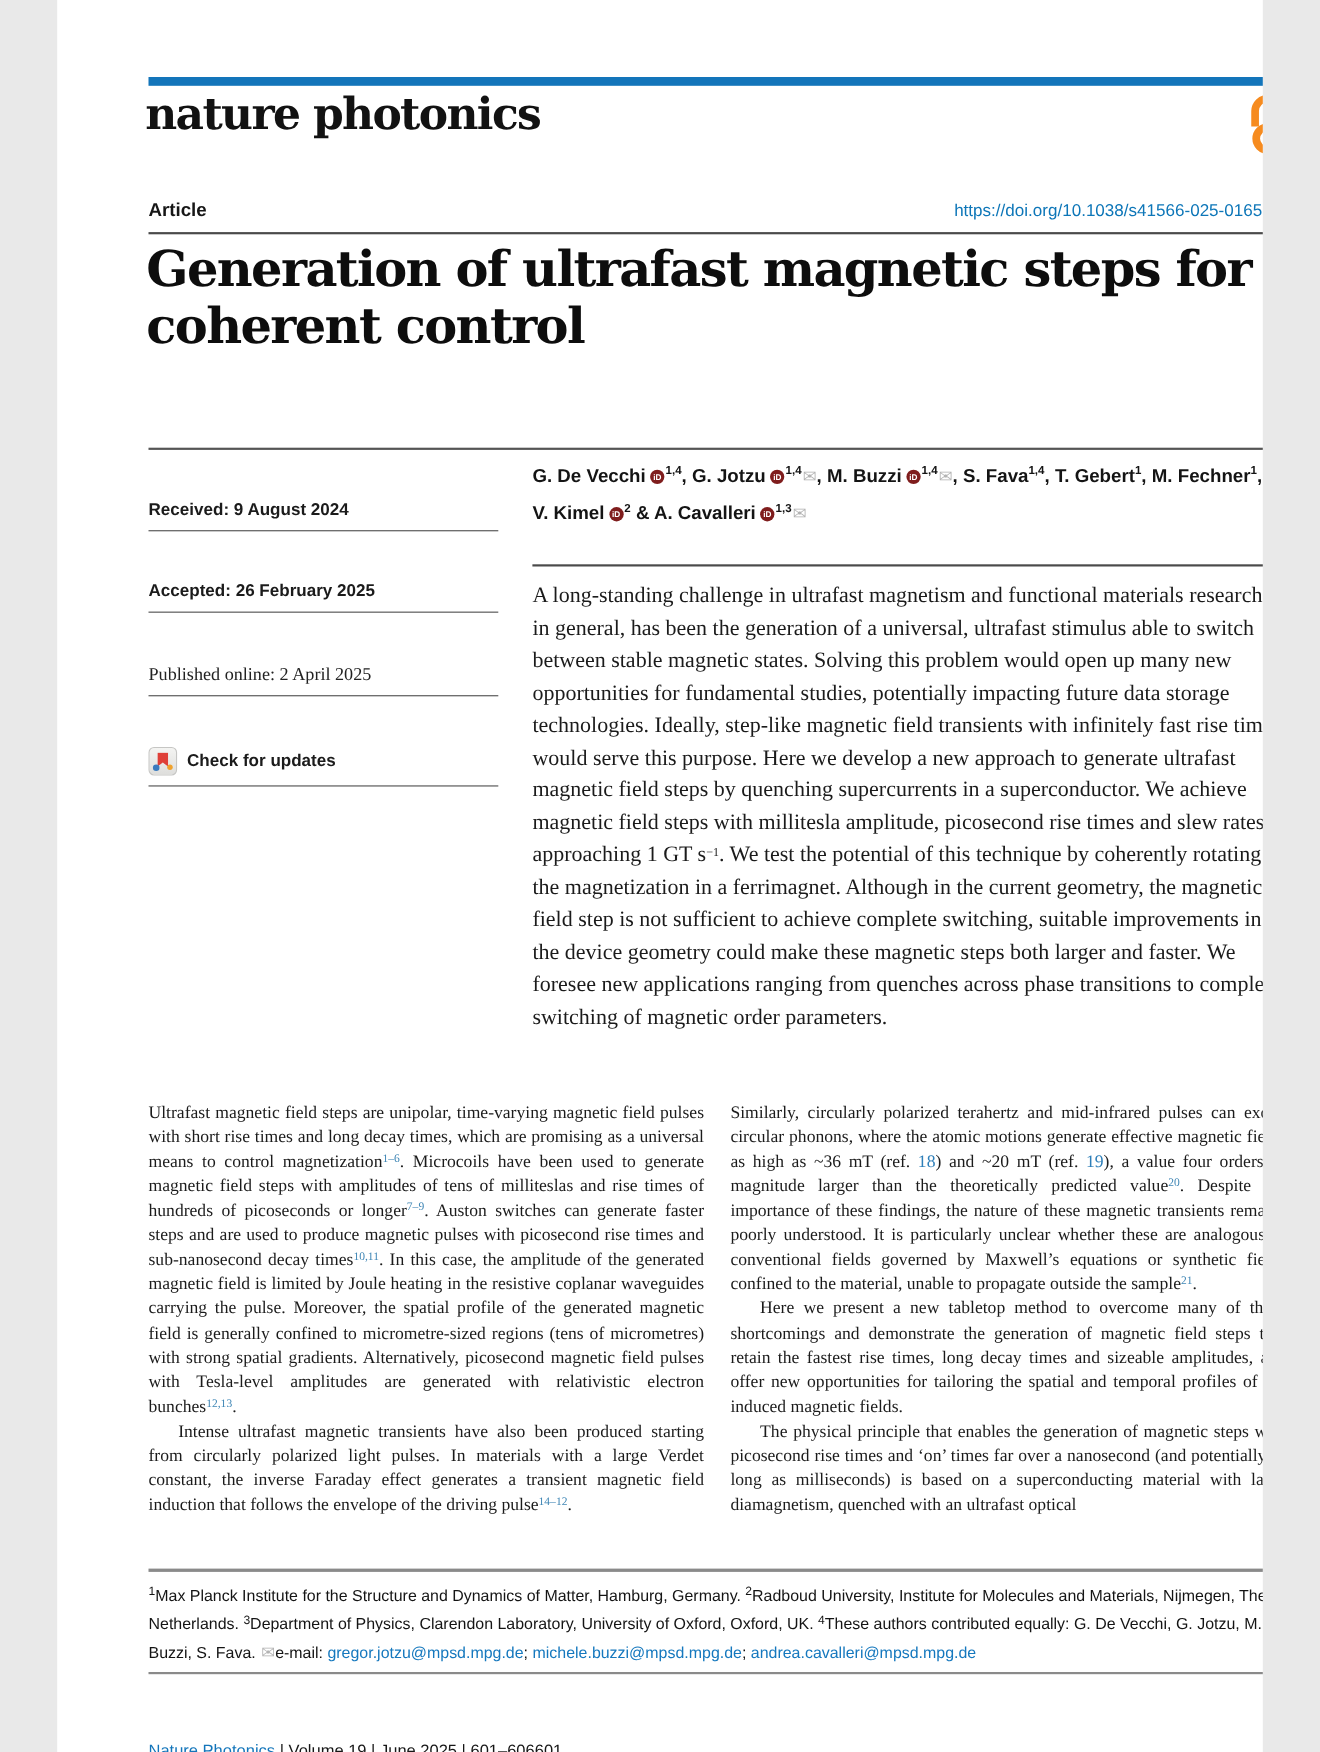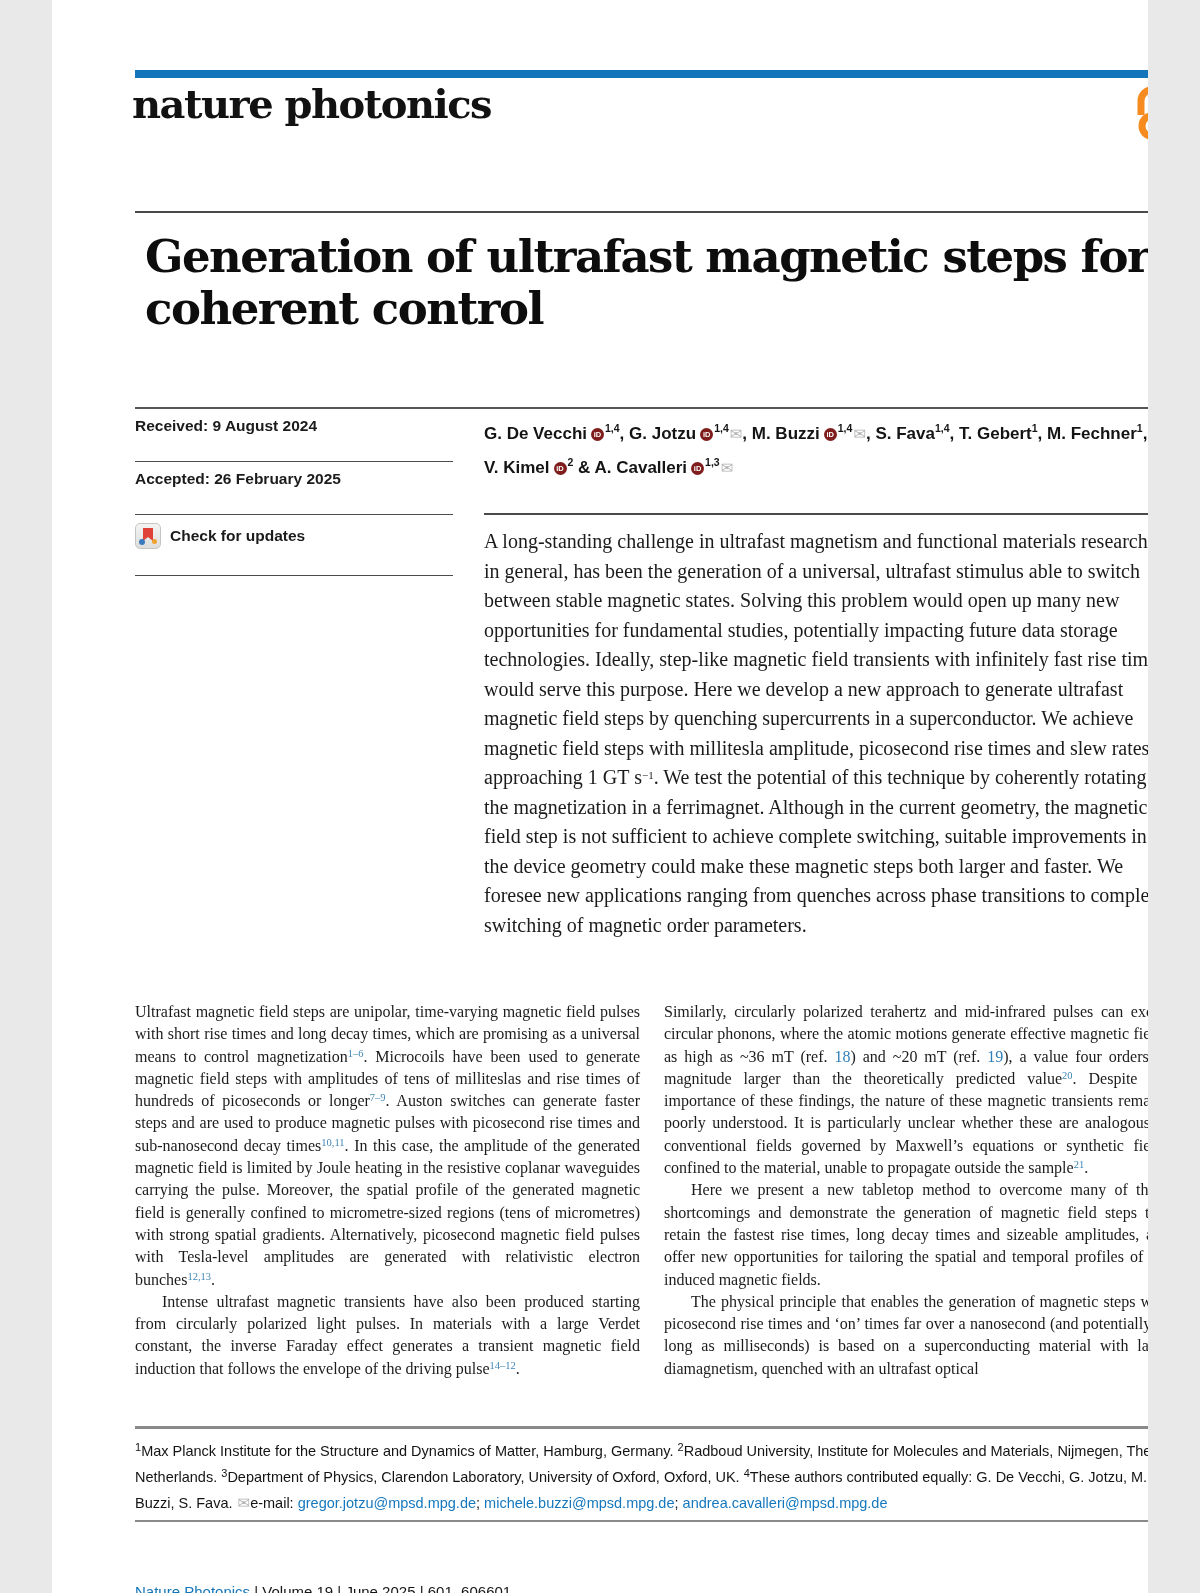--- a/index.html
+++ b/index.html
@@ -16,21 +16,21 @@
   .article-label{font-weight:bold;font-size:17px;color:#161616;}
   .doi-link{font-size:15.5px;color:#0d76b8;text-decoration:none;}
   .title-rule{position:absolute;left:83px;width:1034px;top:211px;height:2px;background:#4a4a4a;}
 
   .title{position:absolute;left:81px;top:219px;width:1010px;font-family:"DejaVu Serif",serif;
          font-weight:700;font-size:45px;line-height:52px;letter-spacing:-1.5px;color:#0d0d0d;}
 
   
   .head-rule{position:absolute;left:83px;width:1034px;top:407px;height:2px;background:#555;}
   .meta-col{position:absolute;left:83px;top:409px;width:318px;}
-  .meta-item{padding:8px 0 26px;border-bottom:1px solid #4c4c4c;font-size:15.5px;font-weight:bold;color:#1b1b1b;}
+  .meta-item{padding:8px 0 9px;border-bottom:1px solid #4c4c4c;font-size:15.5px;font-weight:bold;color:#1b1b1b;margin-top:38px;}
   .meta-item.serif{font-family:"Liberation Serif",serif;font-weight:normal;font-size:16.5px;color:#222;}
   .meta-item.check{display:flex;align-items:center;gap:9px;}
 
   .crossmark{position:relative;display:inline-block;width:24px;height:24px;border-radius:5px;
              background:linear-gradient(#f4f4f2,#dededc);border:1px solid #c6c6c4;flex:0 0 auto;}
   .cm-red{position:absolute;left:7px;top:4px;width:10px;height:13px;background:#df4038;
           clip-path:polygon(0 0,100% 0,100% 100%,50% 70%,0 100%);}
   .cm-blue{position:absolute;left:3px;bottom:3px;width:6px;height:6px;border-radius:50%;background:#3a7bbf;}
   .cm-yellow{position:absolute;right:3px;bottom:4px;width:5px;height:5px;border-radius:50%;background:#f0a22e;}
 
@@ -70,29 +70,34 @@
 
   <div class="topbar"></div>
   <div class="brand">nature photonics</div>
 
   <svg class="oa-icon" viewBox="0 0 36 58">
     <path d="M 7 31 L 7 17 A 11.2 11.2 0 0 1 29.5 17 L 29.5 28" fill="none" stroke="#f68b1f" stroke-width="7"></path>
     <circle cx="18.5" cy="42" r="10.5" fill="none" stroke="#f68b1f" stroke-width="7"></circle>
     <circle cx="18.5" cy="42" r="3.6" fill="#f68b1f"></circle>
   </svg>
 
+  <div class="article-row">
+    <span class="article-label">Article</span>
+    <a class="doi-link">https://doi.org/10.1038/s41566-025-01651-y</a>
+  </div>
   <div class="title-rule"></div>
 
-  <h1 class="title" style="margin:12px">Generation of ultrafast magnetic steps for coherent control</h1>
+  <h1 class="title" style="margin:0">Generation of ultrafast magnetic steps for coherent control</h1>
 
   <div class="head-rule"></div>
 
   <div class="meta-col">
     <div class="meta-item">Received: 9 August 2024</div>
     <div class="meta-item">Accepted: 26 February 2025</div>
+    <div class="meta-item serif">Published online: 2 April 2025</div>
     <div class="meta-item check">
       <span class="crossmark">
         <span class="cm-red"></span>
         <span class="cm-blue"></span>
         <span class="cm-yellow"></span>
       </span>
       <span>Check for updates</span>
     </div>
   </div>
 

